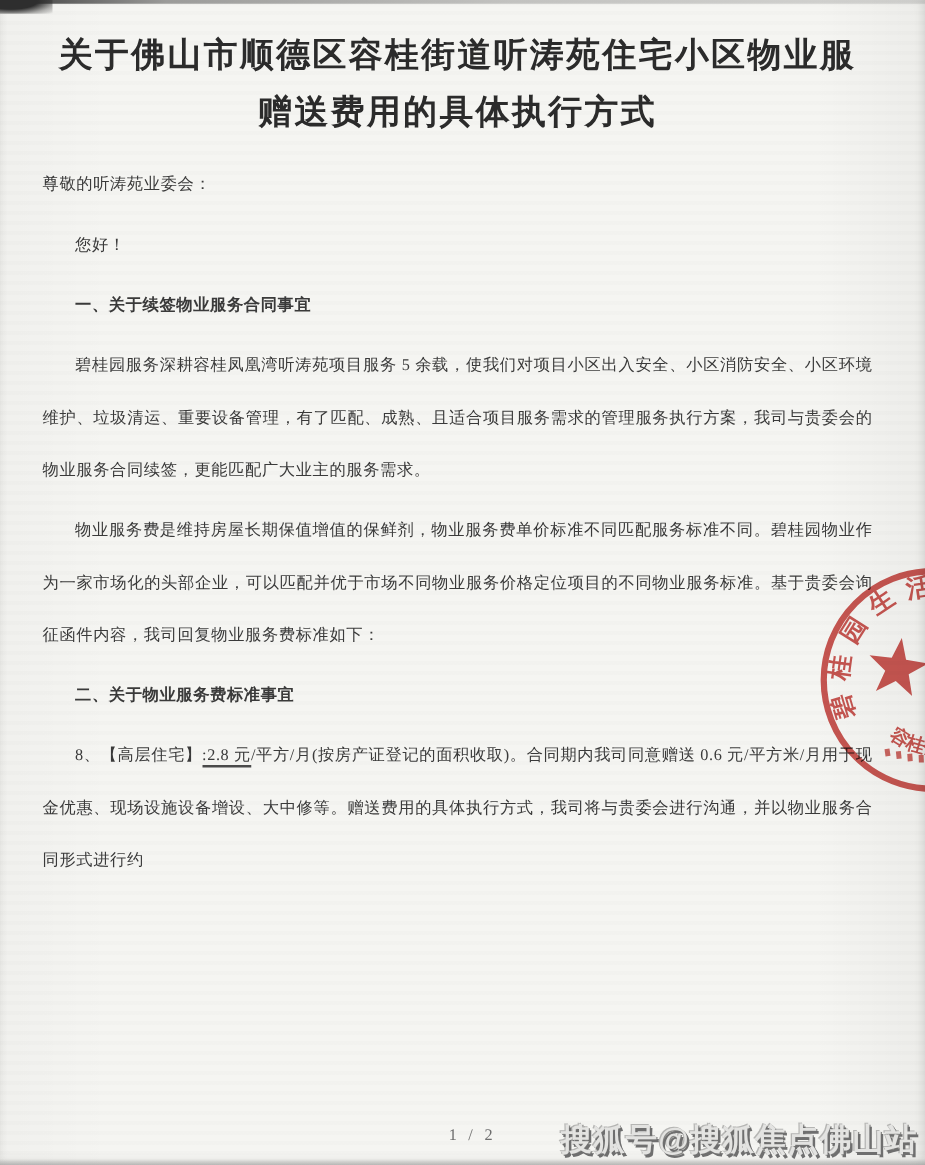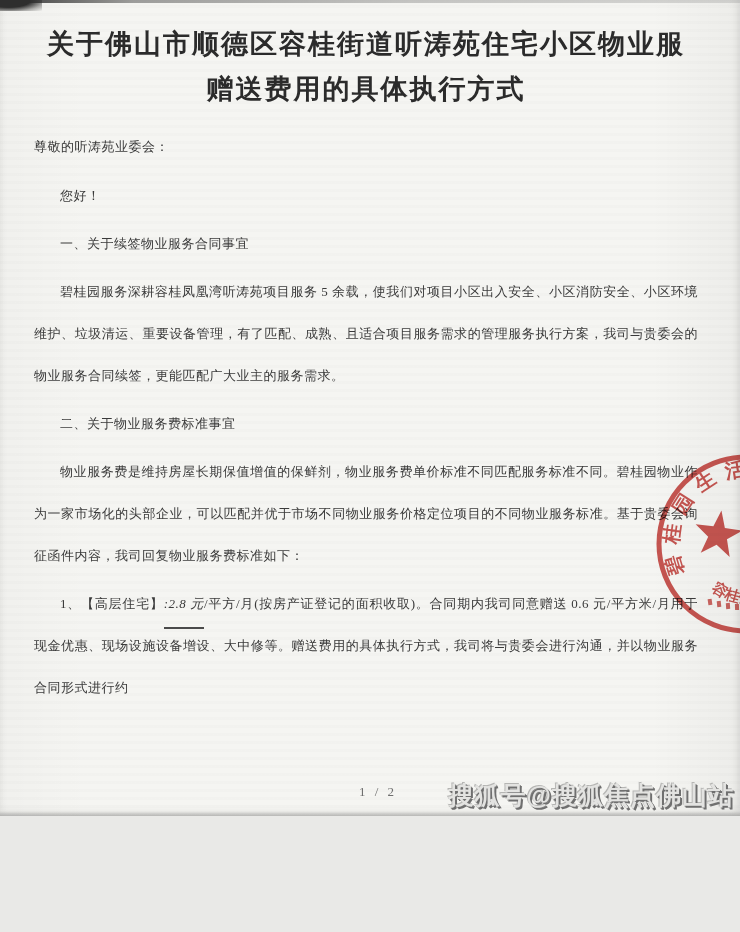--- a/index.html
+++ b/index.html
@@ -6,21 +6,21 @@
     margin: 0;
     padding: 0;
     width: 740px;
     height: 932px;
     overflow: hidden;
     background: #e9e9e7;
   }
   .page {
     position: relative;
     width: 740px;
-    height: 816px;
+    height: 932px;
     box-sizing: border-box;
     overflow: hidden;
     background:
       repeating-linear-gradient(0deg, rgba(0,0,0,0.013) 0 3px, rgba(255,255,255,0) 3px 8px),
       linear-gradient(90deg, rgba(0,0,0,0.02), rgba(0,0,0,0) 12%, rgba(0,0,0,0) 88%, rgba(0,0,0,0.035)),
       #f5f5f2;
     box-shadow: inset -3px 0 8px rgba(0,0,0,0.05), inset 0 -4px 8px rgba(0,0,0,0.07);
     font-family: "Liberation Serif", "DejaVu Serif", serif;
     color: #383838;
     padding: 20px 42px 0 34px;
@@ -56,26 +56,25 @@
     line-height: 42px;
     letter-spacing: 0.5px;
     text-align: justify;
     text-align-last: left;
     word-break: break-all;
     color: #3a3a3a;
   }
   .salutation { margin-top: 2px; }
   .greeting { margin-top: 7px; }
   .para { margin-top: 6px; }
-  .heading { margin-top: 6px; }
+  .heading { margin-top: 6px; font-weight: bold; }
   .indent { text-indent: 2em; }
   .ul {
     border-bottom: 2px solid #4a4a4a;
-    padding-bottom: 16px;
-    font-style: italic;
+    padding-bottom: 1px;
   }
   
   .page-number {
     position: absolute;
     left: 16px; right: 0;
     bottom: 16px;
     text-align: center;
     font-size: 13px;
     letter-spacing: 3px;
     color: #6e6e6e;
@@ -133,25 +132,25 @@
 
   <p class="line salutation">尊敬的听涛苑业委会：</p>
 
   <p class="line indent greeting">您好！</p>
 
 
   <p class="line indent heading">一、关于续签物业服务合同事宜</p>
 
   <p class="line indent para">碧桂园服务深耕容桂凤凰湾听涛苑项目服务 5 余载，使我们对项目小区出入安全、小区消防安全、小区环境维护、垃圾清运、重要设备管理，有了匹配、成熟、且适合项目服务需求的管理服务执行方案，我司与贵委会的物业服务合同续签，更能匹配广大业主的服务需求。</p>
 
+  <p class="line indent para">物业服务费是维持房屋长期保值增值的保鲜剂，物业服务费单价标准不同匹配服务标准不同。碧桂园物业作为一家市场化的头部企业，可以匹配并优于市场不同物业服务价格定位项目的不同物业服务标准。基于贵委会询征函件内容，我司回复物业服务费标准如下：</p>
+
   <p class="line indent heading">二、关于物业服务费标准事宜</p>
 
-  <p class="line indent para">物业服务费是维持房屋长期保值增值的保鲜剂，物业服务费单价标准不同匹配服务标准不同。碧桂园物业作为一家市场化的头部企业，可以匹配并优于市场不同物业服务价格定位项目的不同物业服务标准。基于贵委会询征函件内容，我司回复物业服务费标准如下：</p>
-
-  <p class="line indent para"><span>1、【高层住宅】</span><span class="ul">:2.8 元</span><span>/平方/月(按房产证登记的面积收取)。合同期内我司同意赠送 0.6 元/平方米/月用于现金优惠、现场设施设备增设、大中修等。赠送费用的具体执行方式，我司将与贵委会进行沟通，并以物业服务合同形式进行约</span></p>
+  <p class="line indent para"><span>8、【高层住宅】</span><span class="ul">:2.8 元</span><span>/平方/月(按房产证登记的面积收取)。合同期内我司同意赠送 0.6 元/平方米/月用于现金优惠、现场设施设备增设、大中修等。赠送费用的具体执行方式，我司将与贵委会进行沟通，并以物业服务合同形式进行约</span></p>
 
   <svg class="seal" viewBox="0 0 200 200" xmlns="http://www.w3.org/2000/svg">
     <circle class="seal-ring" cx="100" cy="97" r="87"></circle>
     <defs>
       <path id="sealArc" d="M 38.4 125.7 A 68 68 0 1 1 161.6 125.7" fill="none"></path>
       <path id="sealBottomArc" d="M 53 128 A 54 54 0 0 0 147 128" fill="none"></path>
     </defs>
     <text class="seal-ring-text">
       <textPath href="#sealArc" textLength="368" lengthAdjust="spacing">碧桂园生活服务集团有限公司</textPath>
     </text>

